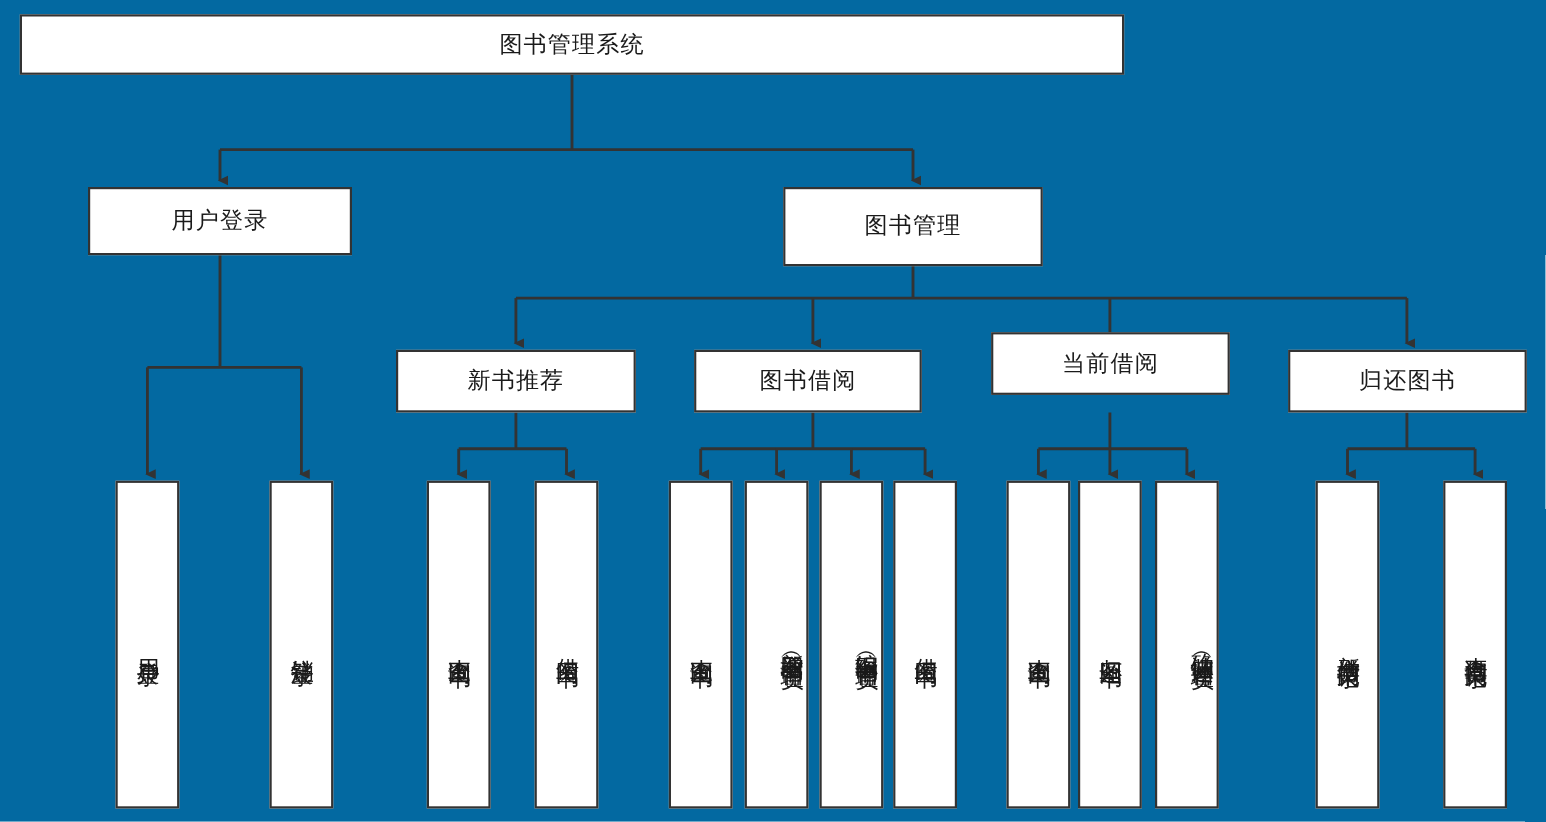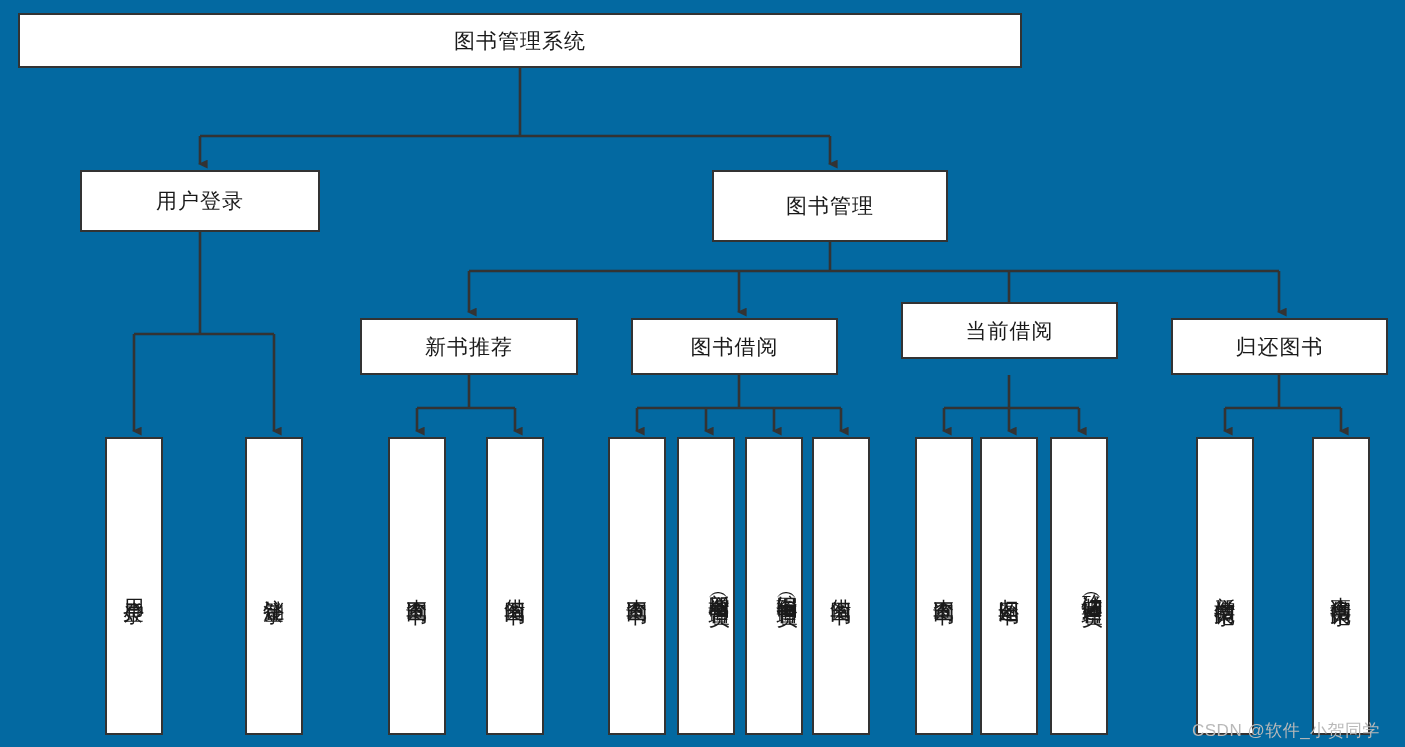--- a/index.html
+++ b/index.html
@@ -183,15 +183,14 @@
         <span class="label">确认归还（管理员）</span>
       </div>
       <div class="node vert" style="left: 1196px; top: 437px; width: 58px; height: 298px;">
         <span class="label">新增借阅记录</span>
       </div>
       <div class="node vert" style="left: 1312px; top: 437px; width: 58px; height: 298px;">
         <span class="label">查询借阅记录</span>
       </div>
     </div>
 
-  <div class="watermark" style="left: 1192px; top: 719px;">CSDN @软件_小贺同学</div>
 
 </div>
 
 </body></html>

